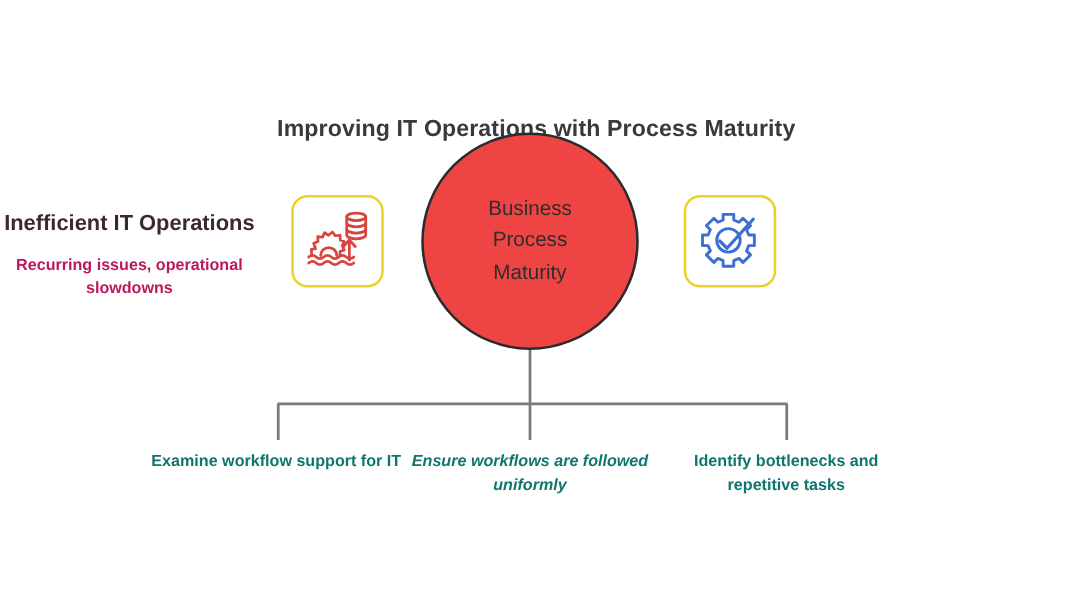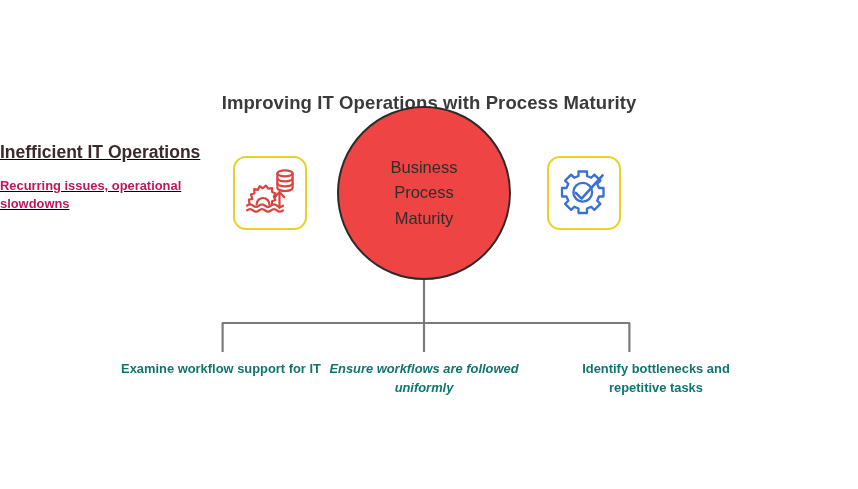--- a/index.html
+++ b/index.html
@@ -33,25 +33,24 @@
     margin-top: 44px;
   }
 
   
   .side-block {
     position: absolute;
     width: 215px;
   }
   #left-block {
     left: 0px;
-    top: 140px;
-    text-align: left;
+    top: 166px;
+    text-align: center;
     padding-right: 8px;
     box-sizing: border-box;
-    text-decoration: underline;
   }
   #right-block {
     left: 643px;
     top: 154px;
     text-align: left;
   }
   .side-heading {
     font-size: 17.5px;
     font-weight: bold;
     line-height: 1.38;
@@ -124,21 +123,21 @@
     top: 360px;
     width: 200px;
     text-align: center;
     font-size: 12.9px;
     font-weight: bold;
     color: #0f766e;
     line-height: 1.45;
   }
   #cap-0 { left: 121px; }
   #cap-1 { left: 324px; font-style: italic; }
-  #cap-2 { left: 556px; }
+  #cap-2 { left: 529px; }
 </style>
 </head>
 <body>
 
 <div id="canvas">
 
   <div id="title">Improving IT Operations with Process Maturity</div>
 
   <svg id="connectors" viewBox="0 0 858 489" xmlns="http://www.w3.org/2000/svg">
     <g stroke="#7a7a7a" stroke-width="2.2" fill="none" stroke-linecap="butt">

